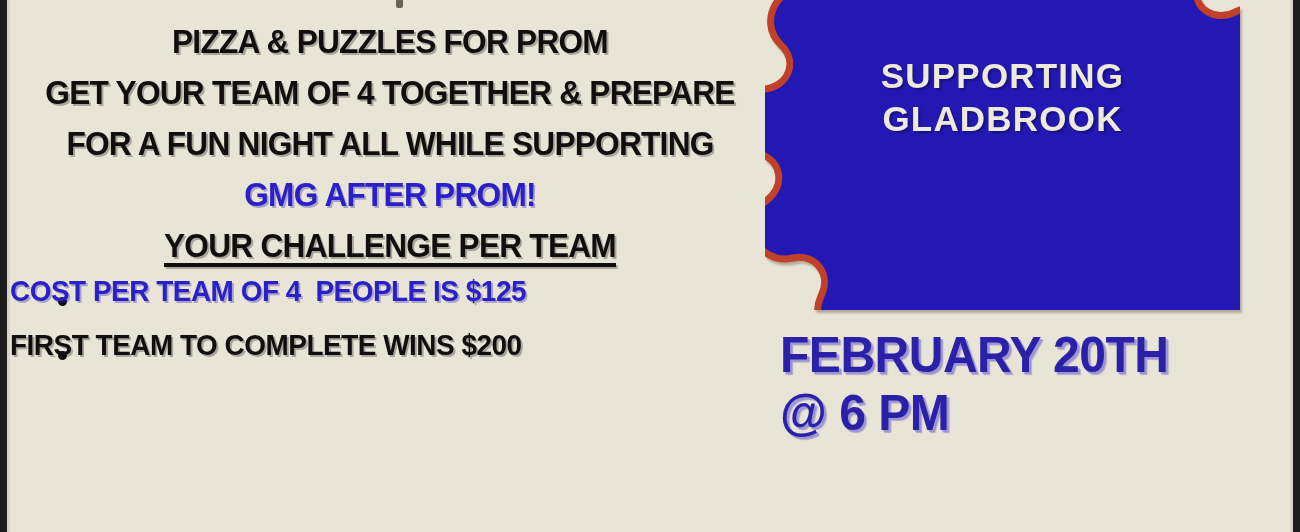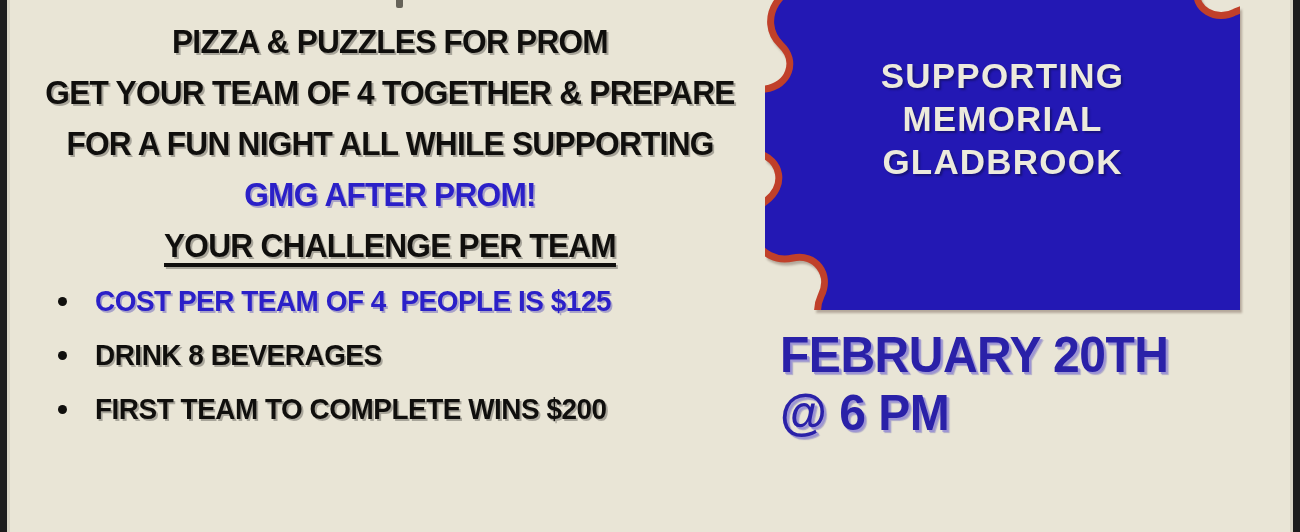--- a/index.html
+++ b/index.html
@@ -94,23 +94,21 @@
     top: 274px;
     left: 0;
     width: 760px;
     list-style: none;
     margin: 0;
     padding: 0;
   }
   #bullet-list li {
     position: relative;
     height: 54px;
-    padding-left: 85px;
     display: flex;
-    align-items: center;
   }
   #bullet-list li .dot {
     position: absolute;
     left: 48px;
     top: 50%;
     width: 9px;
     height: 9px;
     margin-top: -4px;
     border-radius: 50%;
     background: #100f0d;
@@ -213,24 +211,20 @@
       <span class="headline">GET YOUR TEAM OF 4 TOGETHER &amp; PREPARE</span>
       <span class="headline">FOR A FUN NIGHT ALL WHILE SUPPORTING</span>
       <span class="headline accent">GMG AFTER PROM!</span>
       <span class="headline underlined">YOUR CHALLENGE PER TEAM</span>
     </div>
 
     <ul id="bullet-list">
       <li class="accent">
         <span class="dot"></span>
         <span class="bullet-text">COST PER TEAM OF 4  PEOPLE IS $125</span>
-      </li>
-      <li>
-        <span class="dot"></span>
-        <span class="bullet-text">DRINK 8 BEVERAGES</span>
       </li>
       <li>
         <span class="dot"></span>
         <span class="bullet-text">FIRST TEAM TO COMPLETE WINS $200</span>
       </li>
     </ul>
   </div>
 
   <div id="right-col">
 
@@ -265,21 +259,20 @@
           C -10 92 17 50 51 60
           C 74 67 93 49 86 27
           C 76 -7 121 -30 142 0
           C 156 21 182 19 190 -4
           C 201 -37 247 -34 237 6
           Z" fill="#2318b4" stroke="#c0402a" stroke-width="7" stroke-linejoin="round"></path>
       </svg>
 
       <div id="badge-text">
         <span class="badge-line">SUPPORTING</span>
-        <span class="badge-line">MEMORIAL</span>
         <span class="badge-line">GLADBROOK</span>
       </div>
     </div>
 
     <div id="date-block">
       <span class="date-line">FEBRUARY 20TH</span>
       <span class="date-line">@ 6 PM</span>
     </div>
   </div>
 

